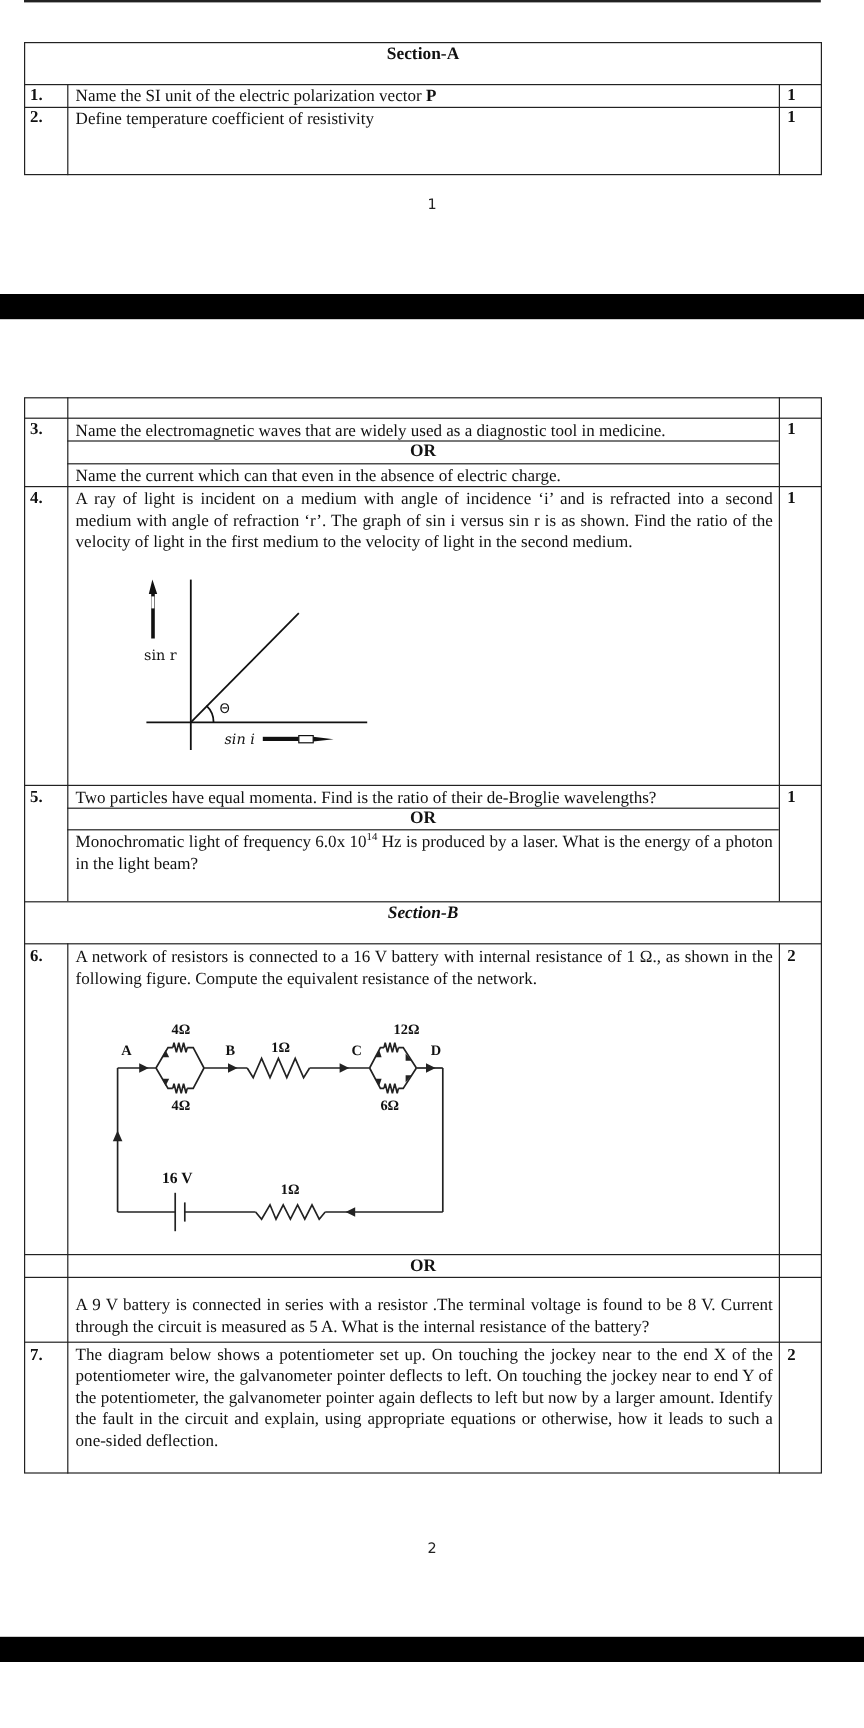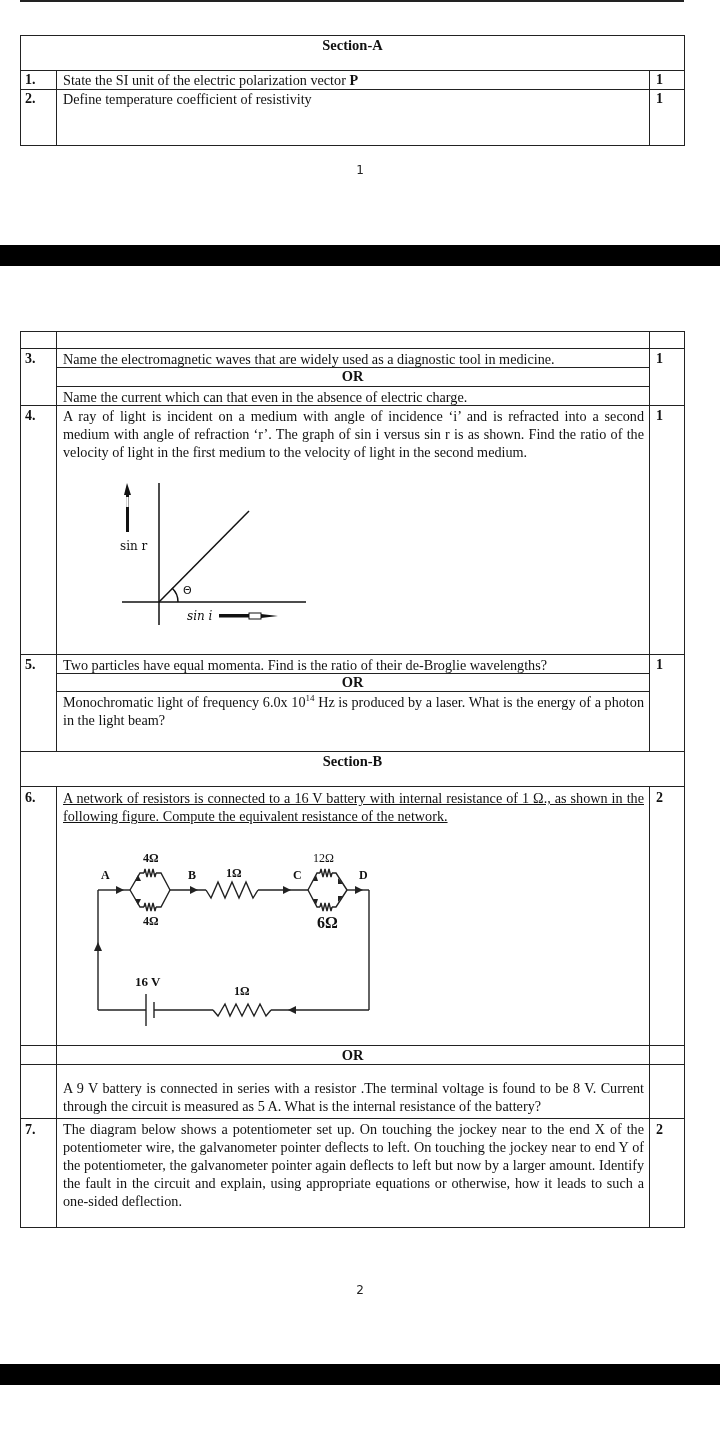--- a/index.html
+++ b/index.html
@@ -25,21 +25,21 @@
 
 <div class="abs box" style="left:20px;top:35px;width:665px;height:111px;"></div>
 <div class="abs center-bold" style="left:20px;top:37px;width:665px;">Section-A</div>
 <div class="abs line-h" style="left:20px;top:70px;width:665px;"></div>
 <div class="abs line-h" style="left:20px;top:89px;width:665px;"></div>
 <div class="abs line-v" style="left:56px;top:70px;height:76px;"></div>
 <div class="abs line-v" style="left:649px;top:70px;height:76px;"></div>
 
 <div class="abs num" style="left:25px;top:72px;">1.</div>
 <div class="abs txt" style="left:63px;top:71px;">
-  <span>State the SI unit of the electric polarization vector </span><b>P</b>
+  <span>Name the SI unit of the electric polarization vector </span><b>P</b>
 </div>
 <div class="abs mark" style="left:656px;top:72px;">1</div>
 
 <div class="abs num" style="left:25px;top:91px;">2.</div>
 <div class="abs txt" style="left:63px;top:90px;">Define temperature coefficient of resistivity</div>
 <div class="abs mark" style="left:656px;top:91px;">1</div>
 
 <div class="abs pagenum" style="left:0;top:163px;">1</div>
 
 <div class="abs black-band" style="top:245px;height:21px;"></div>
@@ -99,24 +99,24 @@
 <div class="abs" style="left:183px;top:584px;font-size:11px;font-family:'DejaVu Sans',sans-serif;">Θ</div>
 
 <div class="abs num" style="left:25px;top:657px;">5.</div>
 <div class="abs txt" style="left:63px;top:656px;width:580px;">Two particles have equal momenta. Find is the ratio of their de-Broglie wavelengths?</div>
 <div class="abs mark" style="left:656px;top:657px;">1</div>
 <div class="abs center-bold" style="left:56px;top:674px;width:593px;">OR</div>
 <div class="abs txt" style="left:63px;top:693px;width:581px;">
   <span>Monochromatic light of frequency 6.0x 10</span><sup>14</sup><span> Hz is produced by a laser. What is the energy of a photon in the light beam?</span>
 </div>
 
-<div class="abs center-bold" style="left:20px;top:753px;width:665px;">Section-B</div>
+<div class="abs center-bold" style="left:20px;top:753px;width:665px;font-style:italic;">Section-B</div>
 
 <div class="abs num" style="left:25px;top:790px;">6.</div>
-<div class="abs txt" style="left:63px;top:789px;width:581px;text-decoration:underline;">A network of resistors is connected to a 16 V battery with internal resistance of 1 Ω., as shown in the following figure. Compute the equivalent resistance of the network.</div>
+<div class="abs txt" style="left:63px;top:789px;width:581px;">A network of resistors is connected to a 16 V battery with internal resistance of 1 Ω., as shown in the following figure. Compute the equivalent resistance of the network.</div>
 <div class="abs mark" style="left:656px;top:790px;">2</div>
 
 <svg class="abs" style="left:80px;top:840px;" width="320" height="200" viewBox="0 0 320 200">
   <g stroke="#222" stroke-width="1.4" fill="none">
 
     <line x1="18" y1="50" x2="18" y2="170"></line>
 
     <line x1="18" y1="50" x2="50" y2="50"></line>
 
     <polyline points="50,50 60,33 64,33"></polyline>
@@ -164,22 +164,22 @@
     <polygon points="258,62 263,56 258,56"></polygon>
   </g>
 </svg>
 <div class="abs" style="left:101px;top:868px;font-weight:bold;font-size:12px;">A</div>
 <div class="abs" style="left:188px;top:868px;font-weight:bold;font-size:12px;">B</div>
 <div class="abs" style="left:293px;top:868px;font-weight:bold;font-size:12px;">C</div>
 <div class="abs" style="left:359px;top:868px;font-weight:bold;font-size:12px;">D</div>
 <div class="abs" style="left:143px;top:851px;font-weight:bold;font-size:12px;">4Ω</div>
 <div class="abs" style="left:143px;top:914px;font-weight:bold;font-size:12px;">4Ω</div>
 <div class="abs" style="left:226px;top:866px;font-weight:bold;font-size:12px;">1Ω</div>
-<div class="abs" style="left:313px;top:851px;font-weight:normal;font-size:12px;">12Ω</div>
-<div class="abs" style="left:317px;top:914px;font-weight:bold;font-size:16px;">6Ω</div>
+<div class="abs" style="left:328px;top:851px;font-weight:bold;font-size:12px;">12Ω</div>
+<div class="abs" style="left:317px;top:914px;font-weight:bold;font-size:12px;">6Ω</div>
 <div class="abs" style="left:135px;top:974px;font-weight:bold;font-size:13px;">16 V</div>
 <div class="abs" style="left:234px;top:984px;font-weight:bold;font-size:12px;">1Ω</div>
 
 <div class="abs center-bold" style="left:56px;top:1047px;width:593px;">OR</div>
 <div class="abs txt" style="left:63px;top:1079px;width:581px;">A 9 V battery is connected in series with a resistor .The terminal voltage is found to be 8 V. Current through the circuit is measured as 5 A. What is the internal resistance of the battery?</div>
 
 <div class="abs num" style="left:25px;top:1122px;">7.</div>
 <div class="abs txt" style="left:63px;top:1120px;width:581px;">The diagram below shows a potentiometer set up. On touching the jockey near to the end X of the potentiometer wire, the galvanometer pointer deflects to left. On touching the jockey near to end Y of the potentiometer, the galvanometer pointer again deflects to left but now by a larger amount. Identify the fault in the circuit and explain, using appropriate equations or otherwise, how it leads to such a one-sided deflection.</div>
 <div class="abs mark" style="left:656px;top:1122px;">2</div>
 

